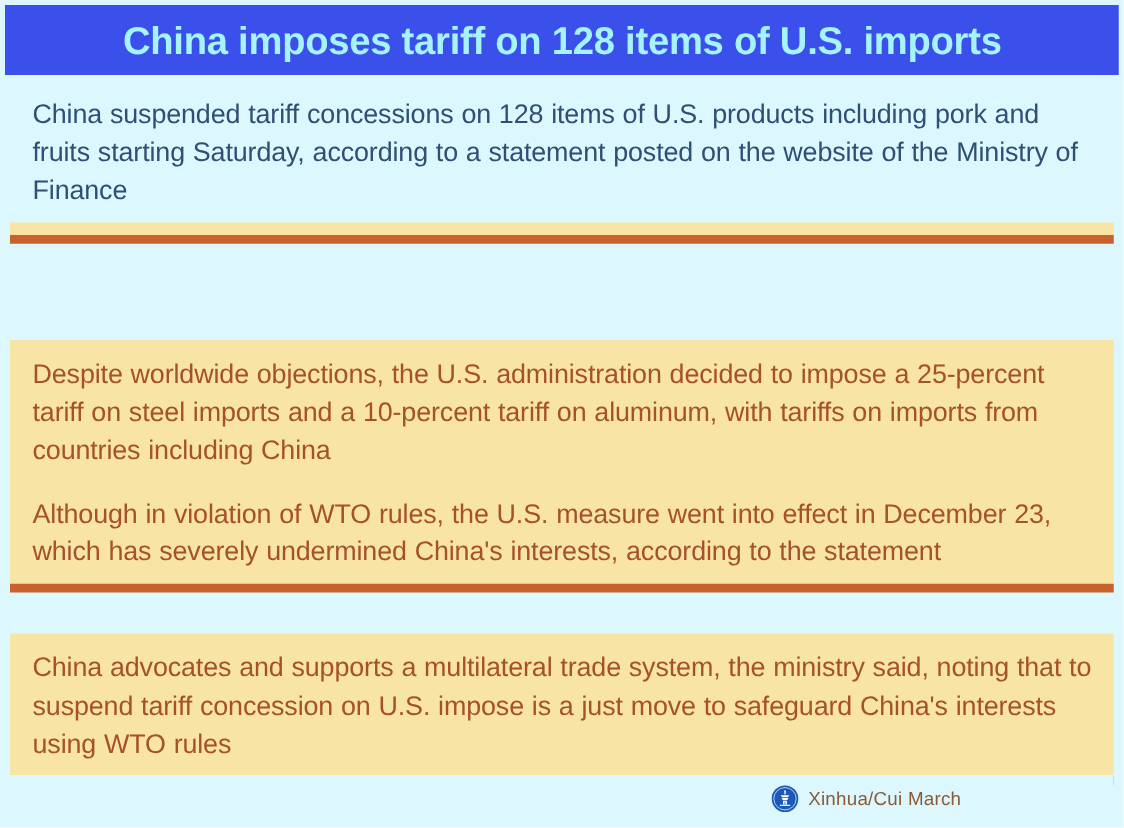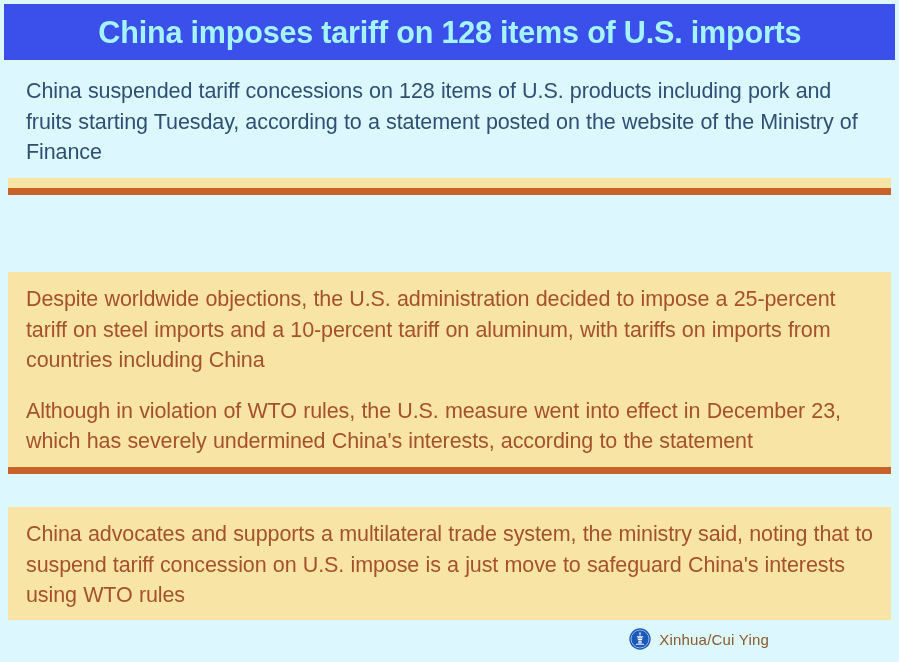--- a/index.html
+++ b/index.html
@@ -135,21 +135,21 @@
 <body>
 
 <div id="poster">
 
   <div class="header-band">
     <div class="header-title">China imposes tariff on 128 items of U.S. imports</div>
   </div>
 
   <div class="block cyan" style="top:64px;">
     <div class="block-body" style="min-height:94px;">
-      <p class="para">China suspended tariff concessions on 128 items of U.S. products including pork and fruits starting Tuesday, according to a statement posted on the website of the Ministry of Finance</p>
+      <p class="para">China suspended tariff concessions on 128 items of U.S. products including pork and fruits starting Saturday, according to a statement posted on the website of the Ministry of Finance</p>
     </div>
     <div class="pre-strip"></div>
     <div class="divider"></div>
   </div>
 
 
   <div class="block yellow" style="top:272px;">
     <div class="block-body" style="min-height:190px;">
       <p class="para">Despite worldwide objections, the U.S. administration decided to impose a 25-percent tariff on steel imports and a 10-percent tariff on aluminum, with tariffs on imports from countries including China</p>
       <p class="para">Although in violation of WTO rules, the U.S. measure went into effect in December 23, which has severely undermined China's interests, according to the statement</p>
@@ -171,17 +171,17 @@
         <circle cx="32" cy="32" r="26" fill="none" stroke="#ffffff" stroke-width="1.6"></circle>
 
         <path d="M32 11 L35 17 L29 17 Z" fill="#ffffff"></path>
         <rect x="30.6" y="16" width="2.8" height="6" fill="#ffffff"></rect>
         <path d="M22 24 L42 24 L38.5 28.5 L25.5 28.5 Z" fill="#ffffff"></path>
         <path d="M24 30.5 L40 30.5 L37.5 35 L26.5 35 Z" fill="#ffffff"></path>
         <rect x="27.5" y="36.5" width="9" height="9" fill="#ffffff"></rect>
         <rect x="31" y="39" width="2" height="6.5" fill="#1b59b8"></rect>
         <rect x="20" y="46" width="24" height="2.6" fill="#ffffff"></rect>
       </svg>
-      <span class="credit-text">Xinhua/Cui Ying</span>
+      <span class="credit-text">Xinhua/Cui March</span>
     </div>
   </div>
 
 </div>
 
 </body></html>

